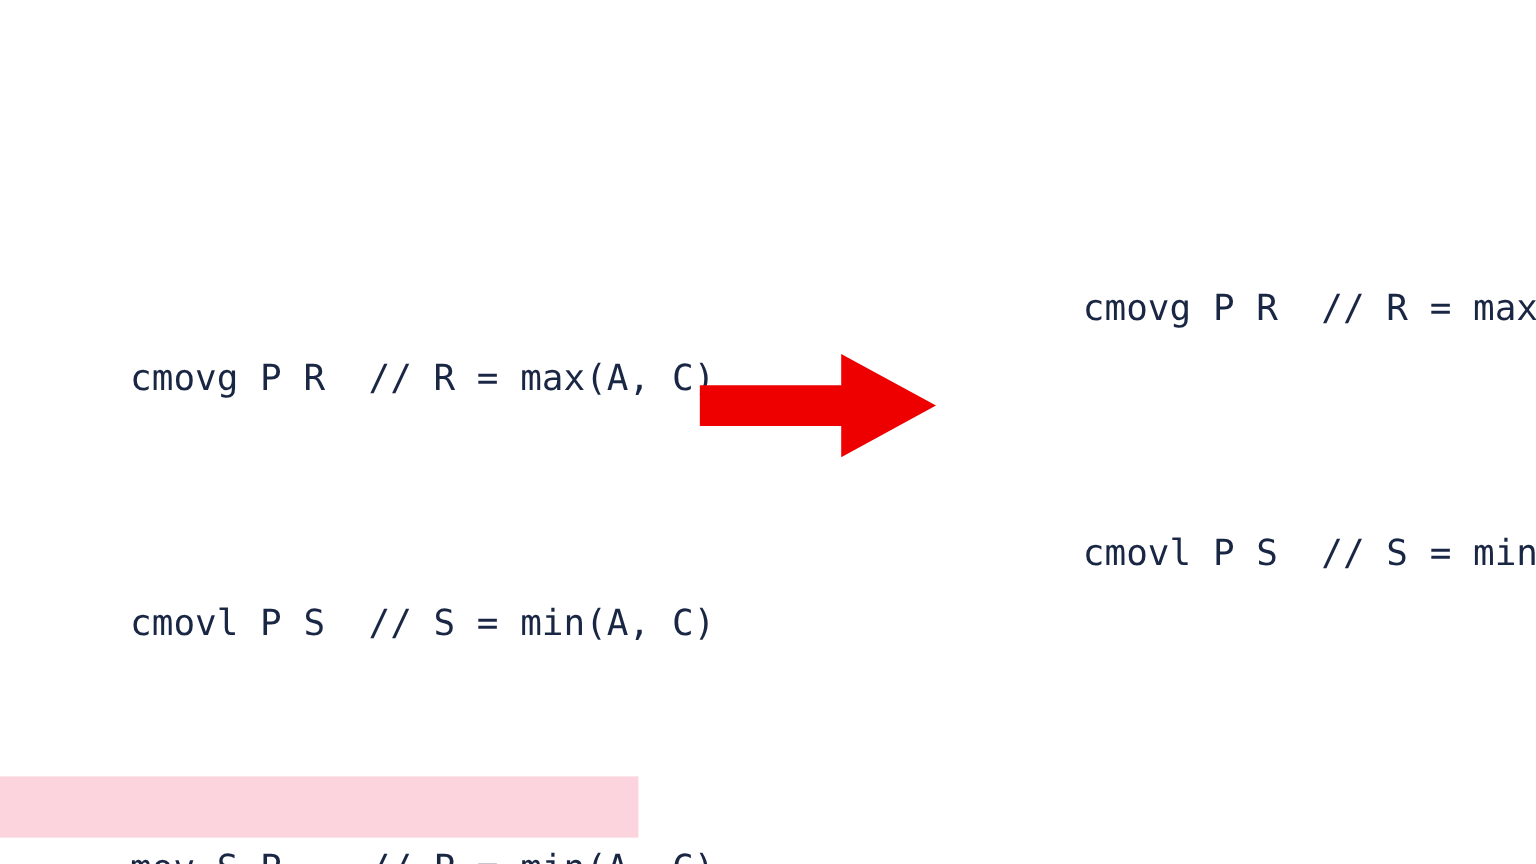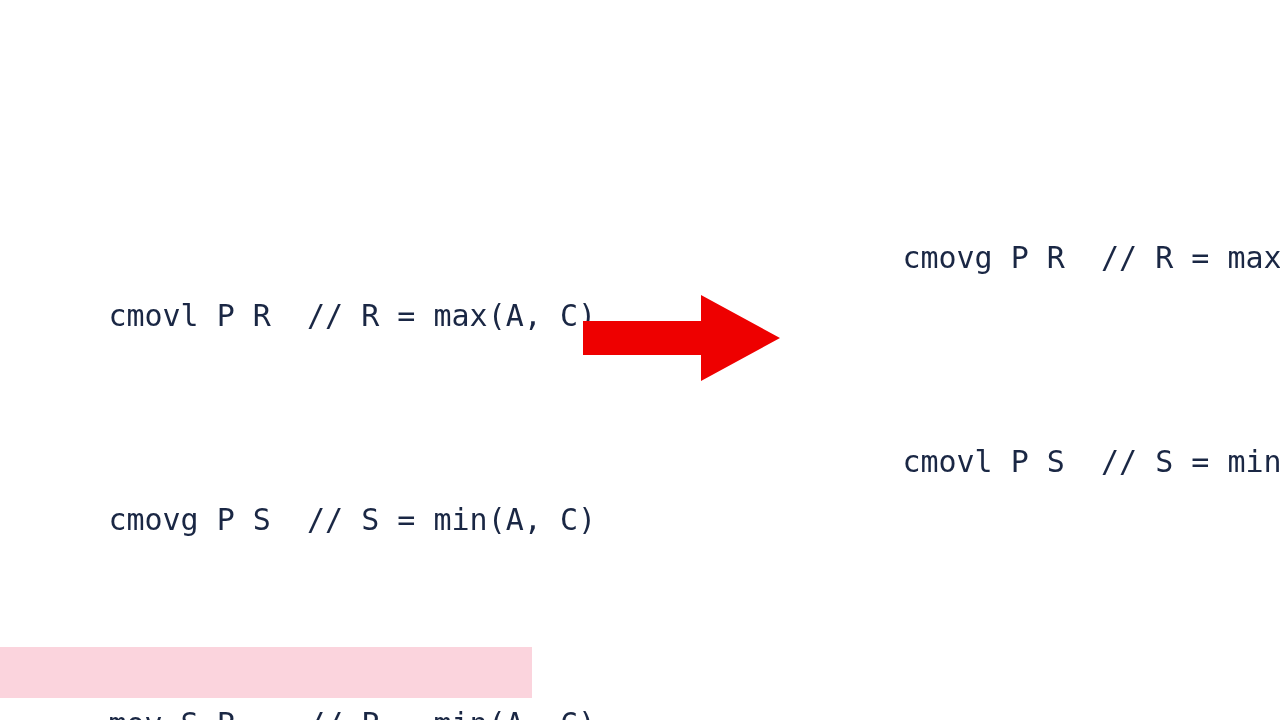--- a/index.html
+++ b/index.html
@@ -75,25 +75,25 @@
   }
 </style>
 </head>
 <body>
 
 <div id="stage">
 
   <div id="panel-left" class="panel">
 
     <span class="line">
-      <span class="txt">cmovl P R  // R = max(A, C)</span>
+      <span class="txt">cmovg P R  // R = max(A, C)</span>
     </span>
 
     <span class="line">
-      <span class="txt">cmovg P S  // S = min(A, C)</span>
+      <span class="txt">cmovl P S  // S = min(A, C)</span>
     </span>
 
     <span class="line hl-pink band-w1">
       <span class="txt">mov S P    // P = min(A, C)</span>
     </span>
 
     
 
     
 

